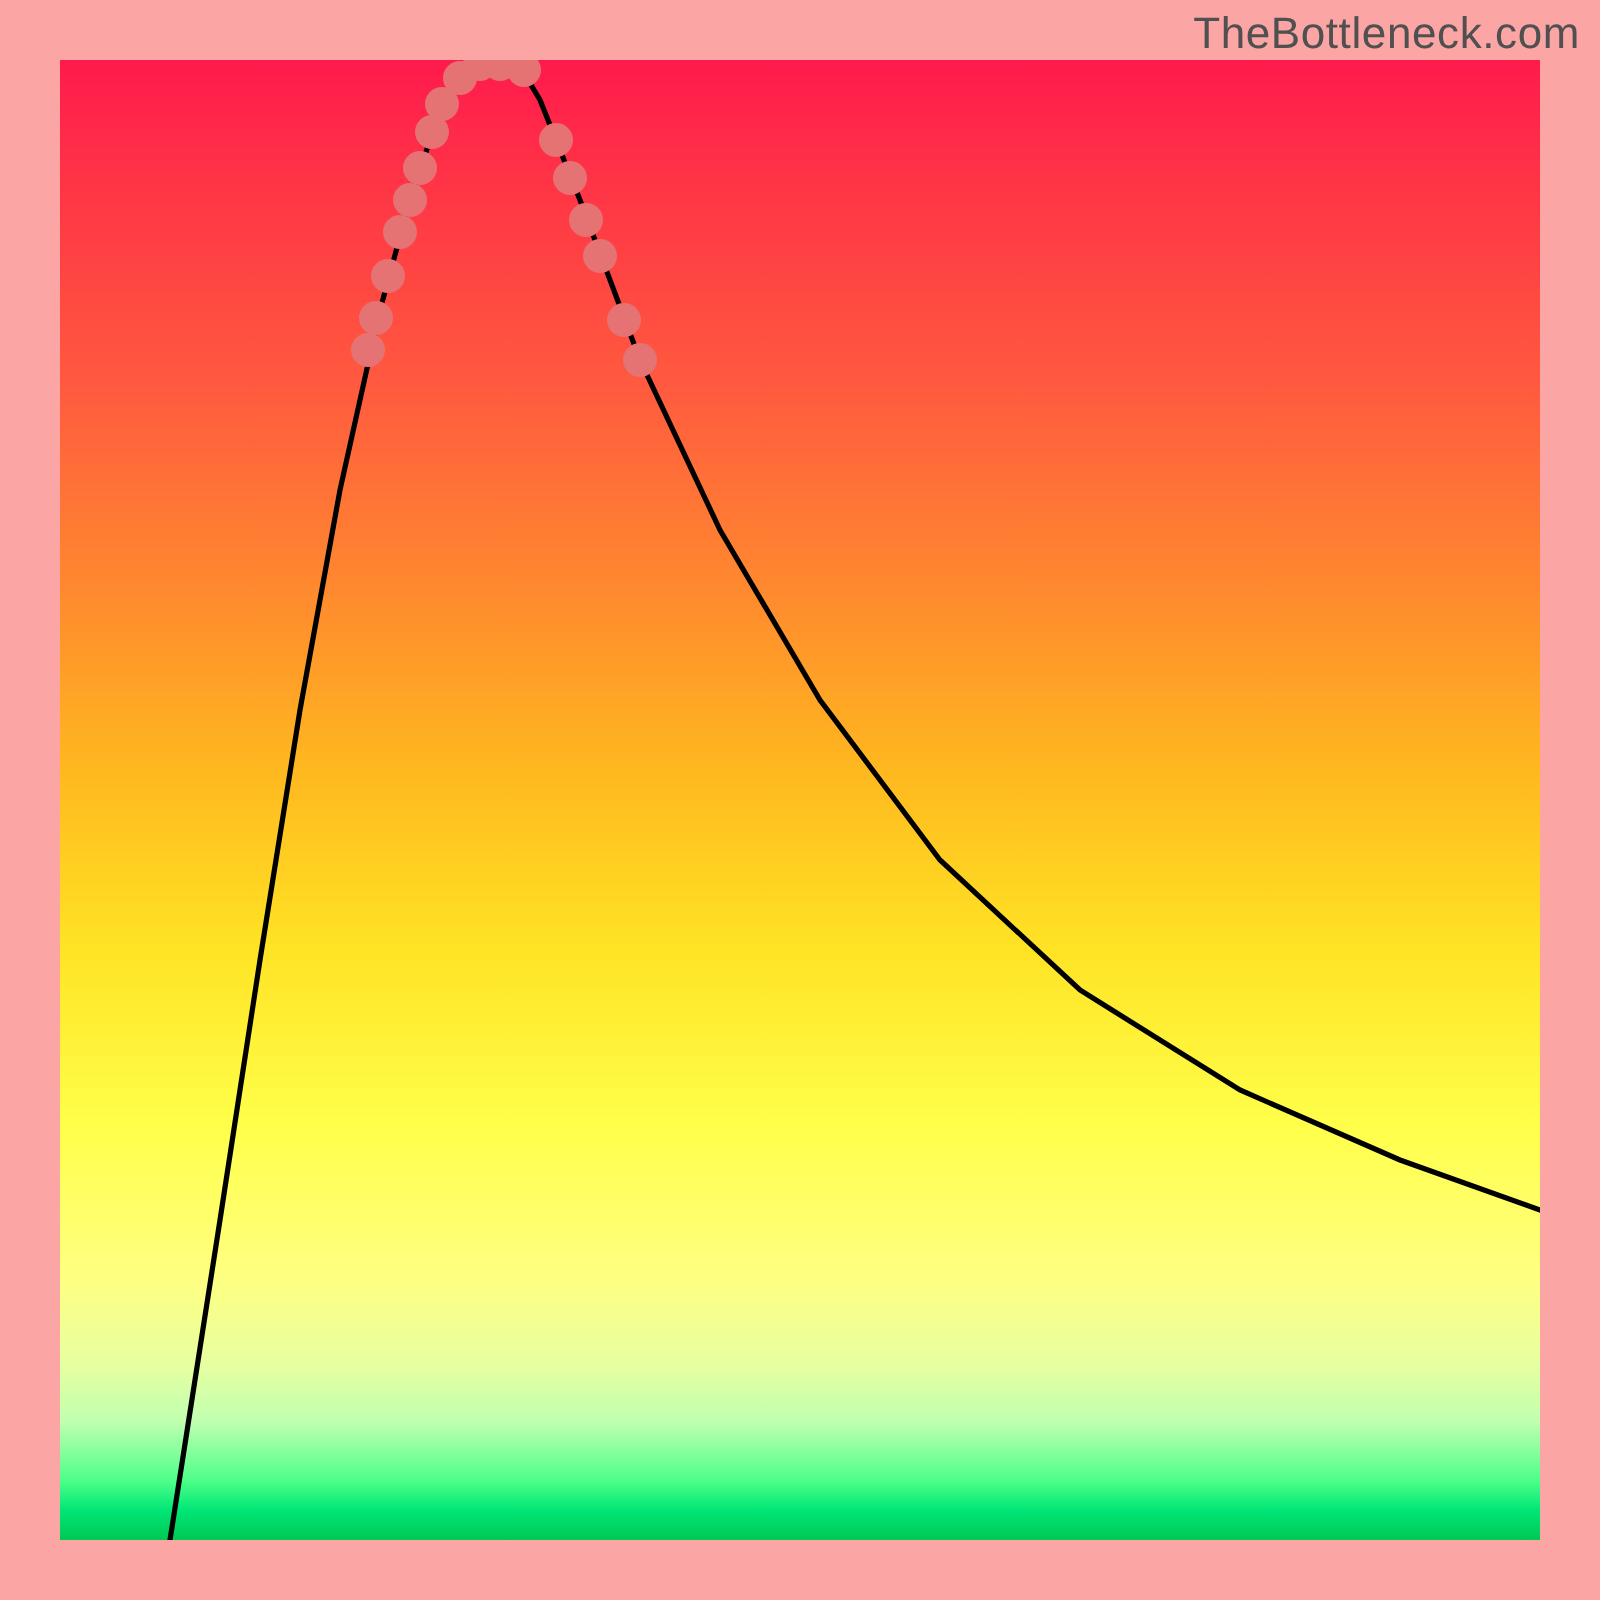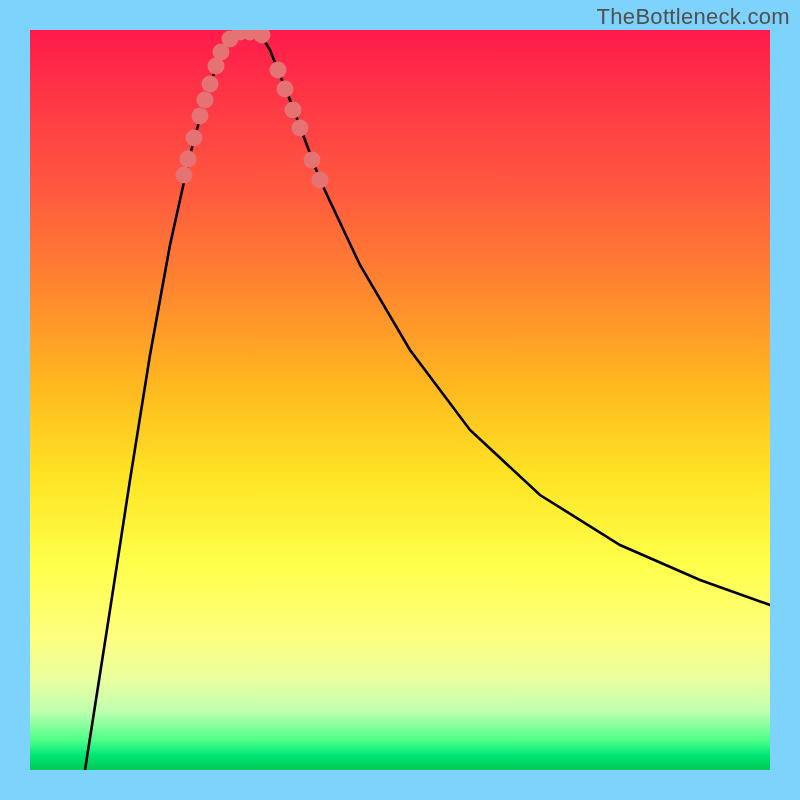--- a/index.html
+++ b/index.html
@@ -7,21 +7,21 @@
     padding: 0;
     width: 800px;
     height: 800px;
     overflow: hidden;
     background: #000;
     font-family: Arial, Helvetica, sans-serif;
   }
   .frame {
     position: absolute;
     inset: 0;
-    background: #7dd3fc;
+    background: #fca5a5;
   }
   .plot {
     position: absolute;
     left: 30px;
     top: 30px;
     width: 740px;
     height: 740px;
     overflow: hidden;
   }
   .gradient {

